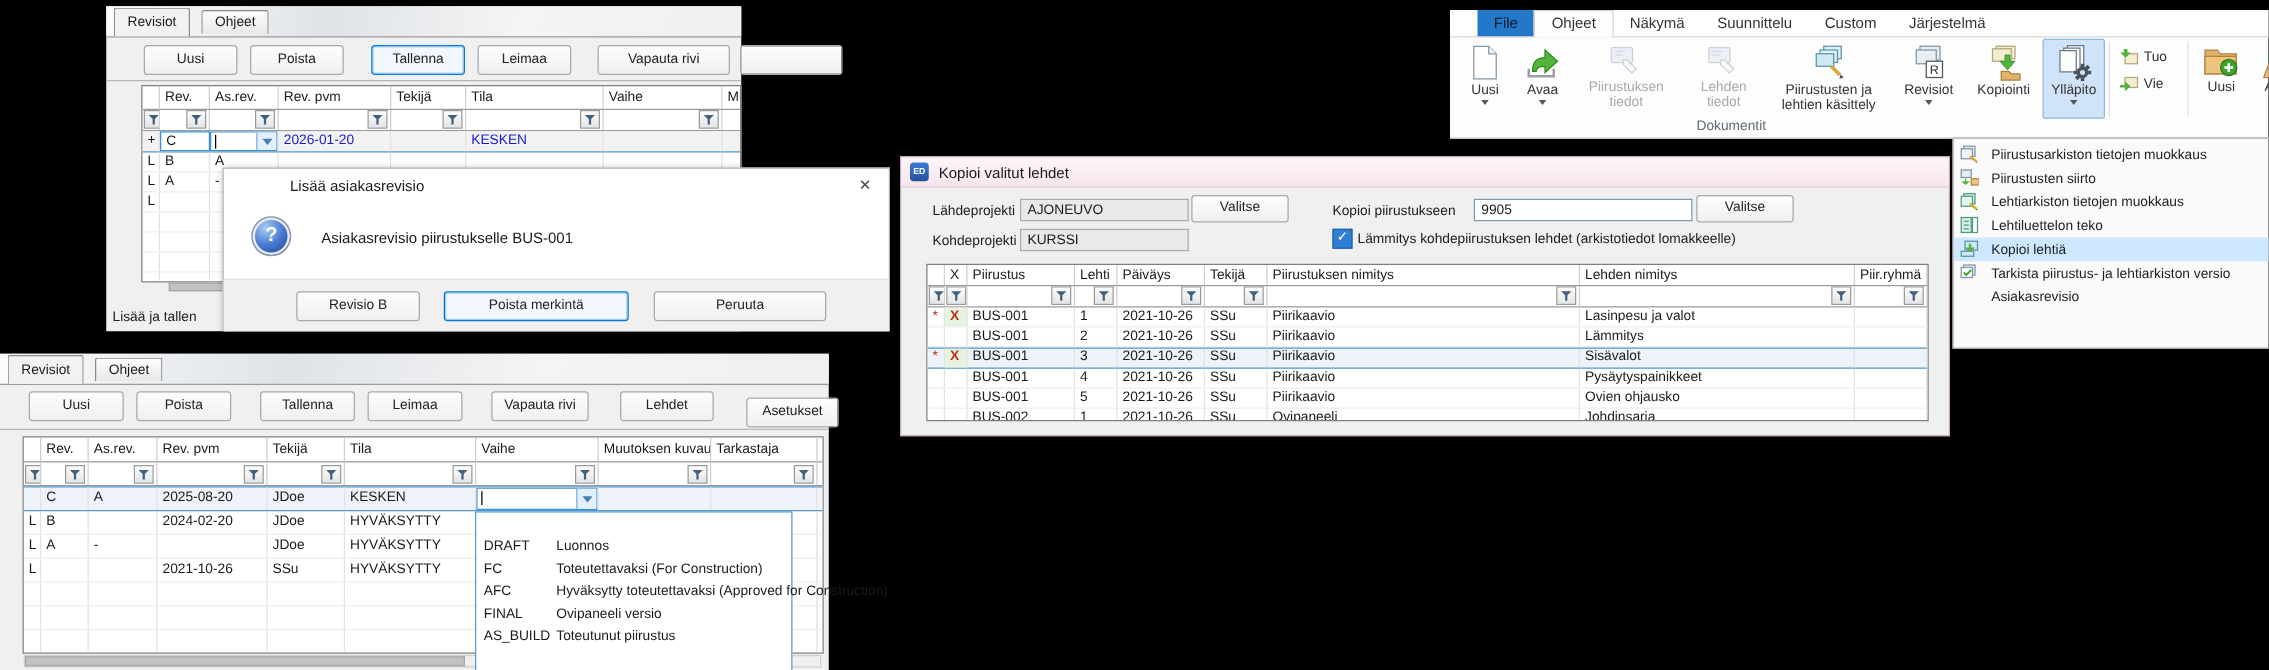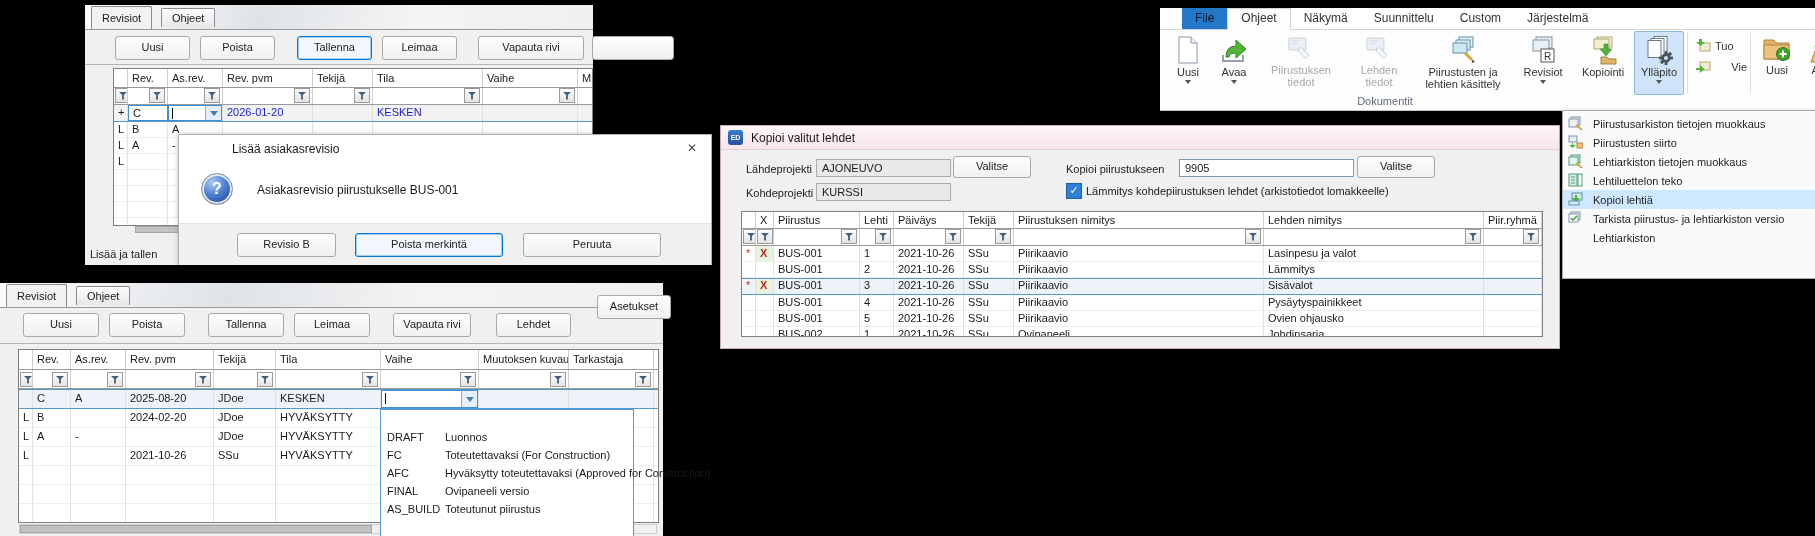--- a/index.html
+++ b/index.html
@@ -253,21 +253,21 @@
     <div class="tabstrip">
       <div class="tab active" style="left:6px;">Revisiot</div>
       <div class="tab" style="left:76px;">Ohjeet</div>
     </div>
     <div class="btn" style="left:23px;top:30px;width:74px;">Uusi</div>
     <div class="btn" style="left:109px;top:30px;width:74px;">Poista</div>
     <div class="btn" style="left:208px;top:30px;width:74px;">Tallenna</div>
     <div class="btn" style="left:294px;top:30px;width:74px;">Leimaa</div>
     <div class="btn" style="left:393px;top:30px;width:76px;">Vapauta rivi</div>
     <div class="btn" style="left:496px;top:30px;width:73px;">Lehdet</div>
-    <div class="btn" style="left:597px;top:12px;width:72px;">Asetukset</div>
+    <div class="btn" style="left:597px;top:35px;width:72px;">Asetukset</div>
     <div class="hline" style="left:0;top:60px;width:663px;"></div>
 
     <div class="grid" style="left:18px;top:66px;width:639px;height:172px;">
       <div class="grow hdr" style="height:19px;line-height:19px;">
         <div class="gc" style="width:14px;"></div>
         <div class="gc" style="width:38px;">Rev.</div>
         <div class="gc" style="width:55px;">As.rev.</div>
         <div class="gc" style="width:88px;">Rev. pvm</div>
         <div class="gc" style="width:62px;">Tekijä</div>
         <div class="gc" style="width:105px;">Tila</div>
@@ -684,21 +684,21 @@
       </div>
       <div class="vsep"></div>
       <div style="flex:none;width:56px;display:flex;flex-direction:column;justify-content:flex-start;padding-top:8px;gap:8px;">
         <div style="display:flex;align-items:center;gap:4px;padding-left:4px;">
           <svg width="16" height="13" viewBox="0 0 16 13">
               <rect x="5" y="4" width="10" height="8" fill="#f3edd3" stroke="#b3a773"></rect>
               <path d="M7 0v3h3l-4.5 4L1 3h3V0z" fill="#54b33b"></path>
             </svg>
           <span style="font-size:11px;color:#333;">Tuo</span>
         </div>
-        <div style="display:flex;align-items:center;gap:4px;padding-left:4px;justify-content:space-between;">
+        <div style="display:flex;align-items:center;gap:4px;padding-left:4px;">
           <svg width="16" height="13" viewBox="0 0 16 13">
               <rect x="5" y="2" width="10" height="8" fill="#f3edd3" stroke="#b3a773"></rect>
               <path d="M1 8h4V5l4.5 4L5 13v-3H1z" fill="#54b33b"></path>
             </svg>
           <span style="font-size:11px;color:#333;">Vie</span>
         </div>
       </div>
       <div class="vsep"></div>
       <div class="rbtn" style="width:44px;">
         <svg width="30" height="28" viewBox="0 0 30 28">
@@ -767,17 +767,17 @@
     <div class="mitem">
       <span class="mic"><svg width="15" height="14" viewBox="0 0 15 14">
             <rect x="3" y="1" width="9" height="8" fill="#e7edf3" stroke="#7e95a8"></rect>
             <rect x="1" y="3" width="9" height="8" fill="#fff" stroke="#7e95a8"></rect>
             <path d="M3 7l2 2 4-4" fill="none" stroke="#3fa32c" stroke-width="1.5"></path>
           </svg></span>
       <span>Tarkista piirustus- ja lehtiarkiston versio</span>
     </div>
     <div class="mitem">
       <span class="mic"></span>
-      <span>Lehtiarkiston</span>
+      <span>Asiakasrevisio</span>
     </div>
   </div>
 
 </div>
 
 </body></html>

